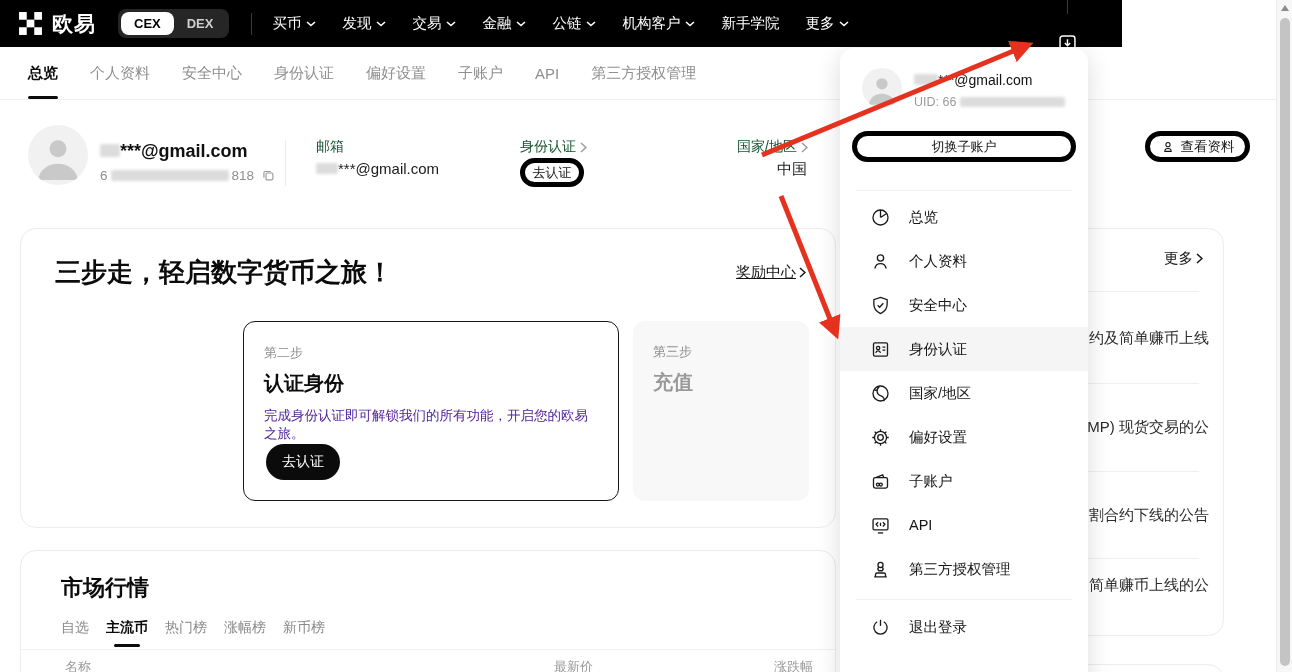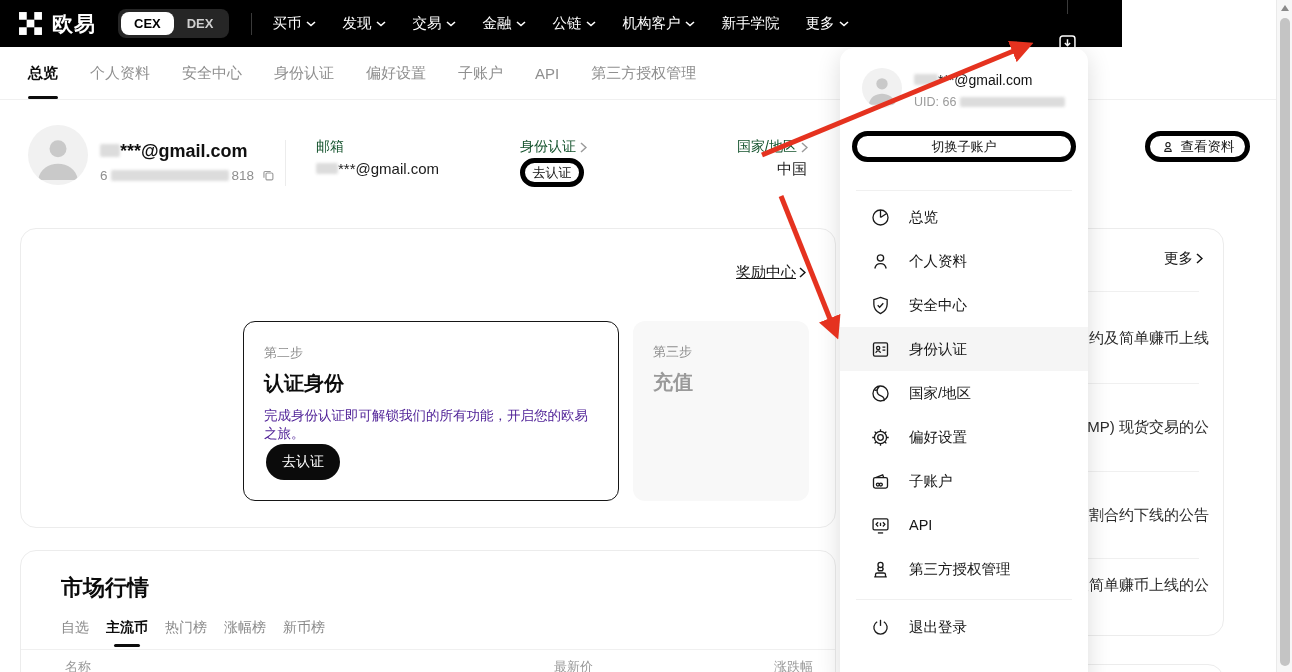--- a/index.html
+++ b/index.html
@@ -215,20 +215,21 @@
 
   <div class="abs pillbtn" style="left:1145px;top:131px;width:105px;height:31px;gap:6px;font-size:13.5px;">
     <svg width="14" height="14" viewBox="0 0 24 24" style="stroke:#141414;stroke-width:1.8;fill:none;">
         <circle cx="12" cy="8" r="3.6"></circle>
         <path d="M6.5 19.5c0-3 2.4-5 5.5-5s5.5 2 5.5 5z"></path>
       </svg>
     <span>查看资料</span>
   </div>
 
   <div class="abs card" style="left:20px;top:228px;width:816px;height:300px;">
+    <div class="abs" style="left:34px;top:26px;font-size:26px;font-weight:bold;color:#0b0b0b;">三步走，轻启数字货币之旅！</div>
     <div class="abs" style="left:715px;top:34px;font-size:15px;color:#141414;display:flex;align-items:center;gap:3px;">
       <span style="text-decoration:underline;">奖励中心</span>
       <svg class="chvg" width="7" height="11" viewBox="0 0 7 11" style="stroke:#141414">
           <path d="M1 1l5 4.5L1 10"></path>
         </svg>
     </div>
 
 
     <div class="abs stepcard" style="left:222px;top:92px;width:376px;height:180px;background:#fff;border:1px solid #161616;">
       <div class="steplabel">第二步</div>

